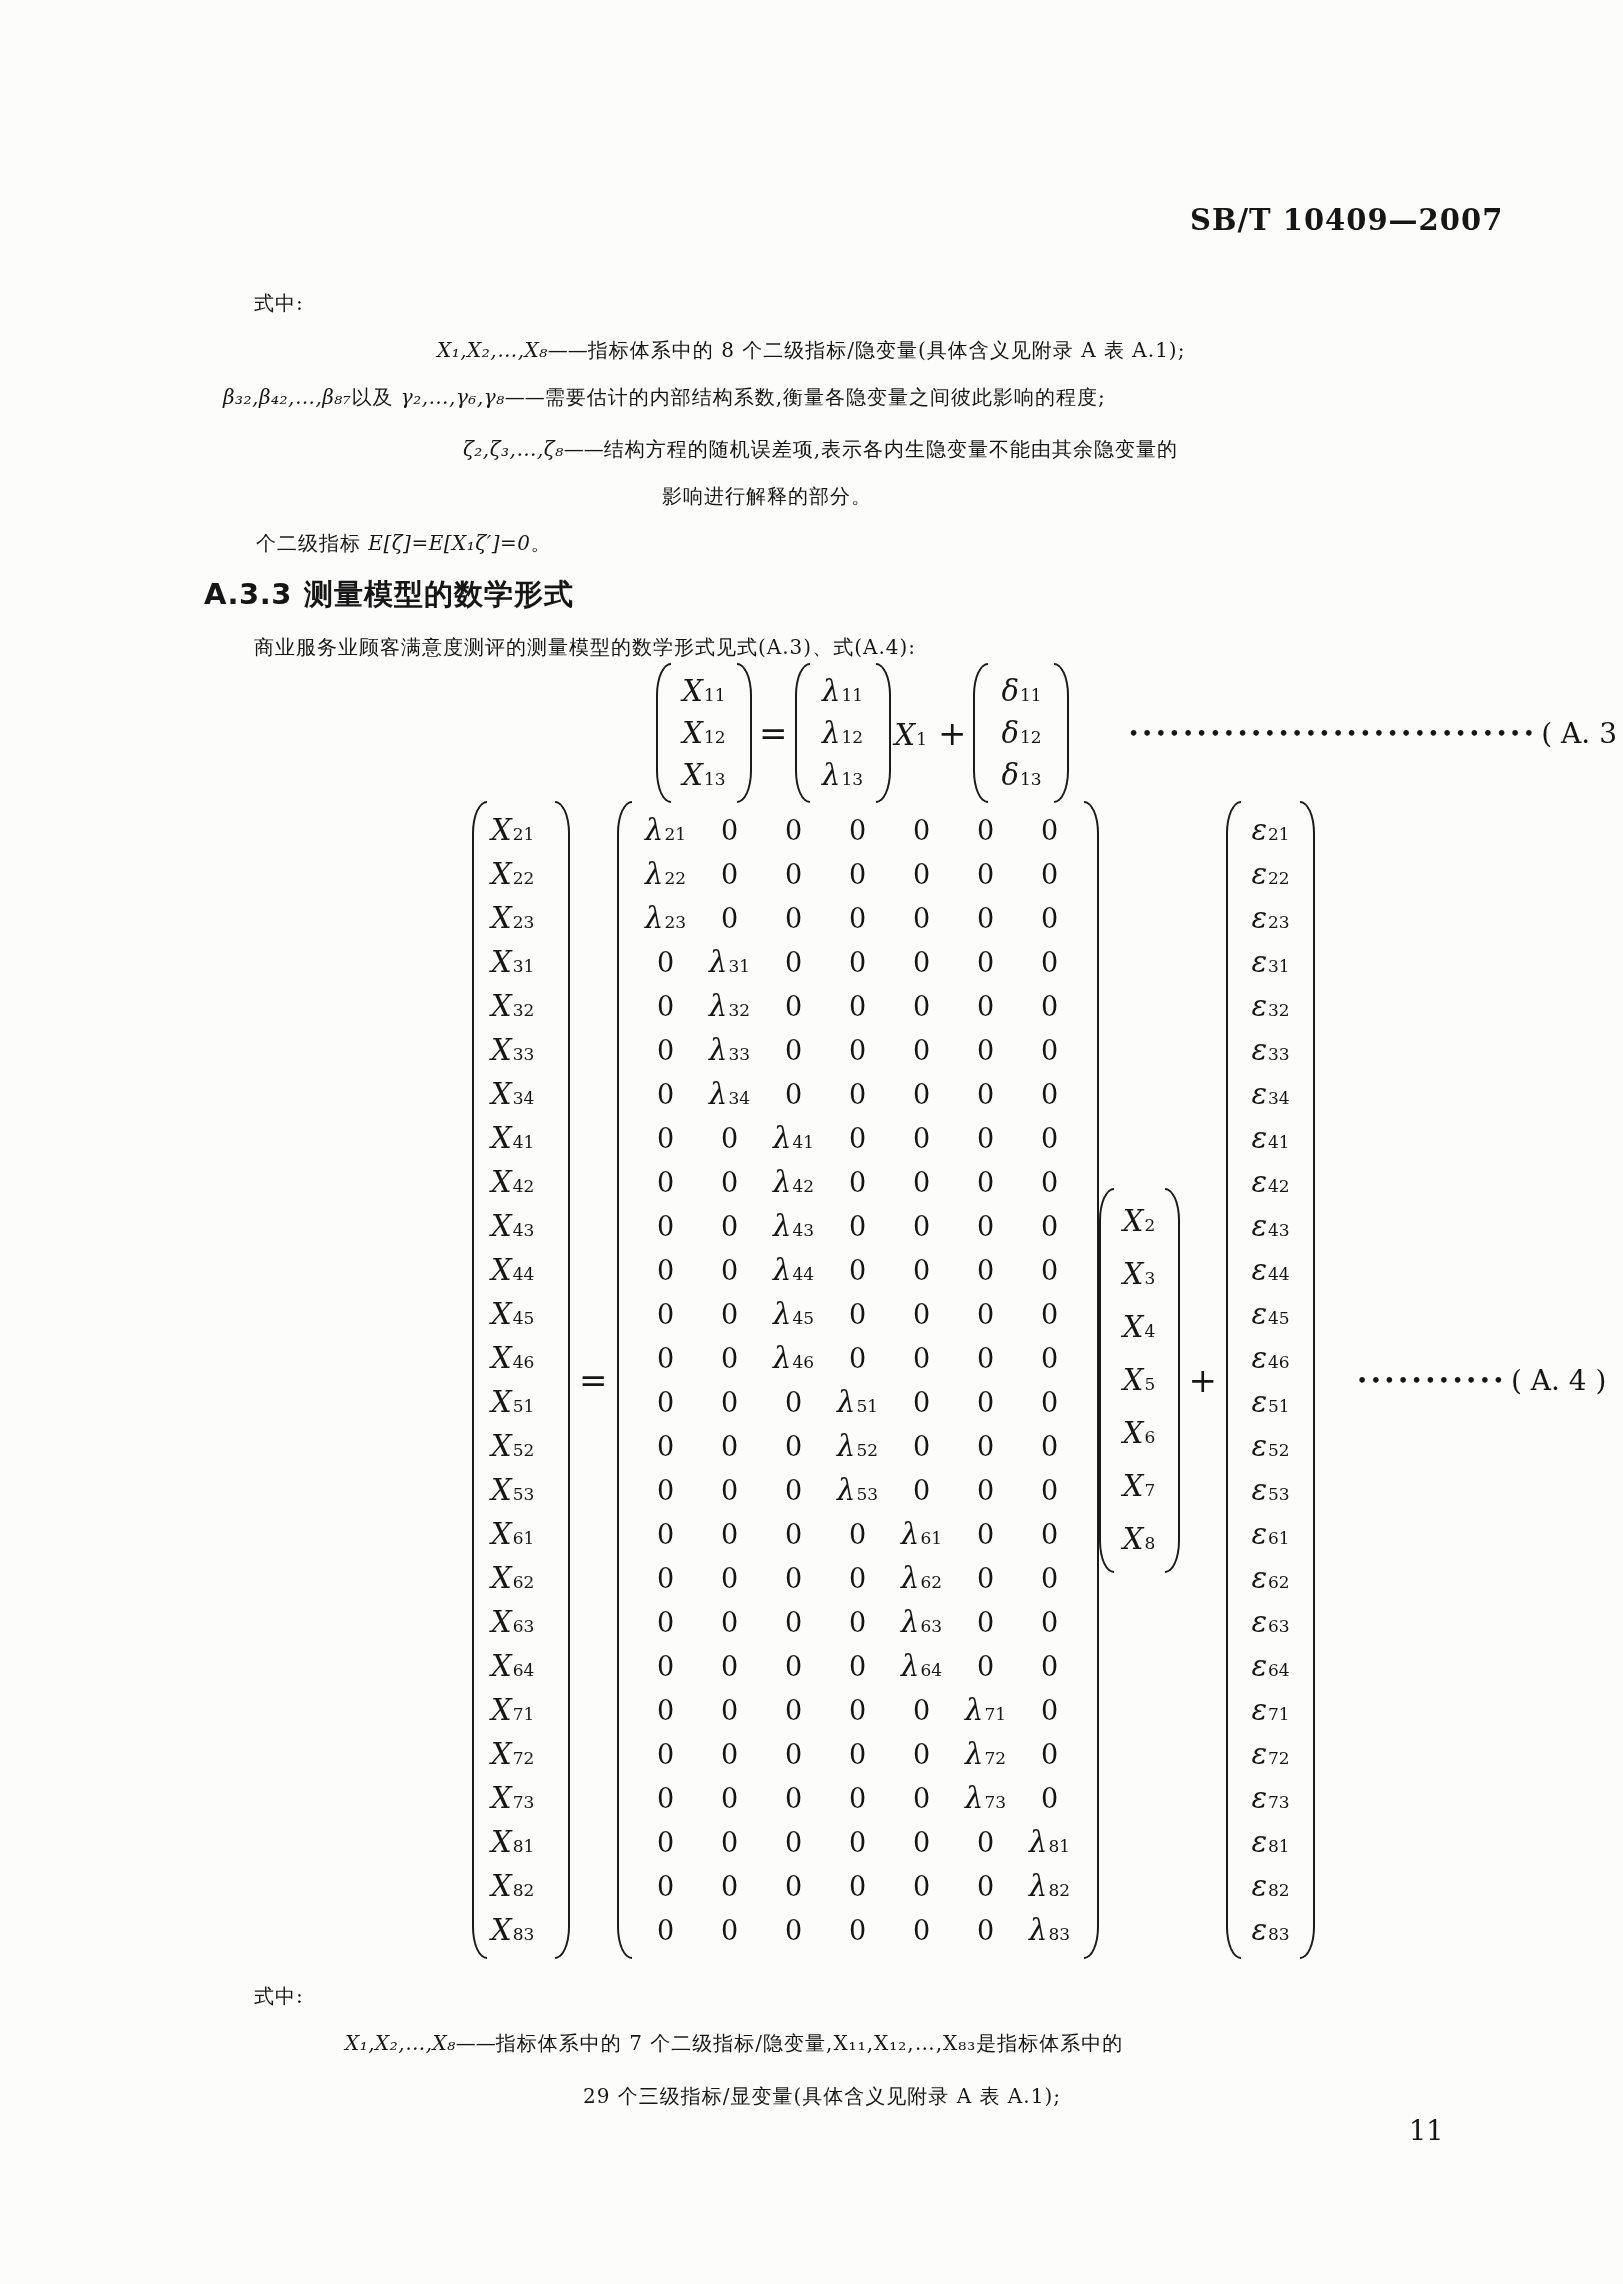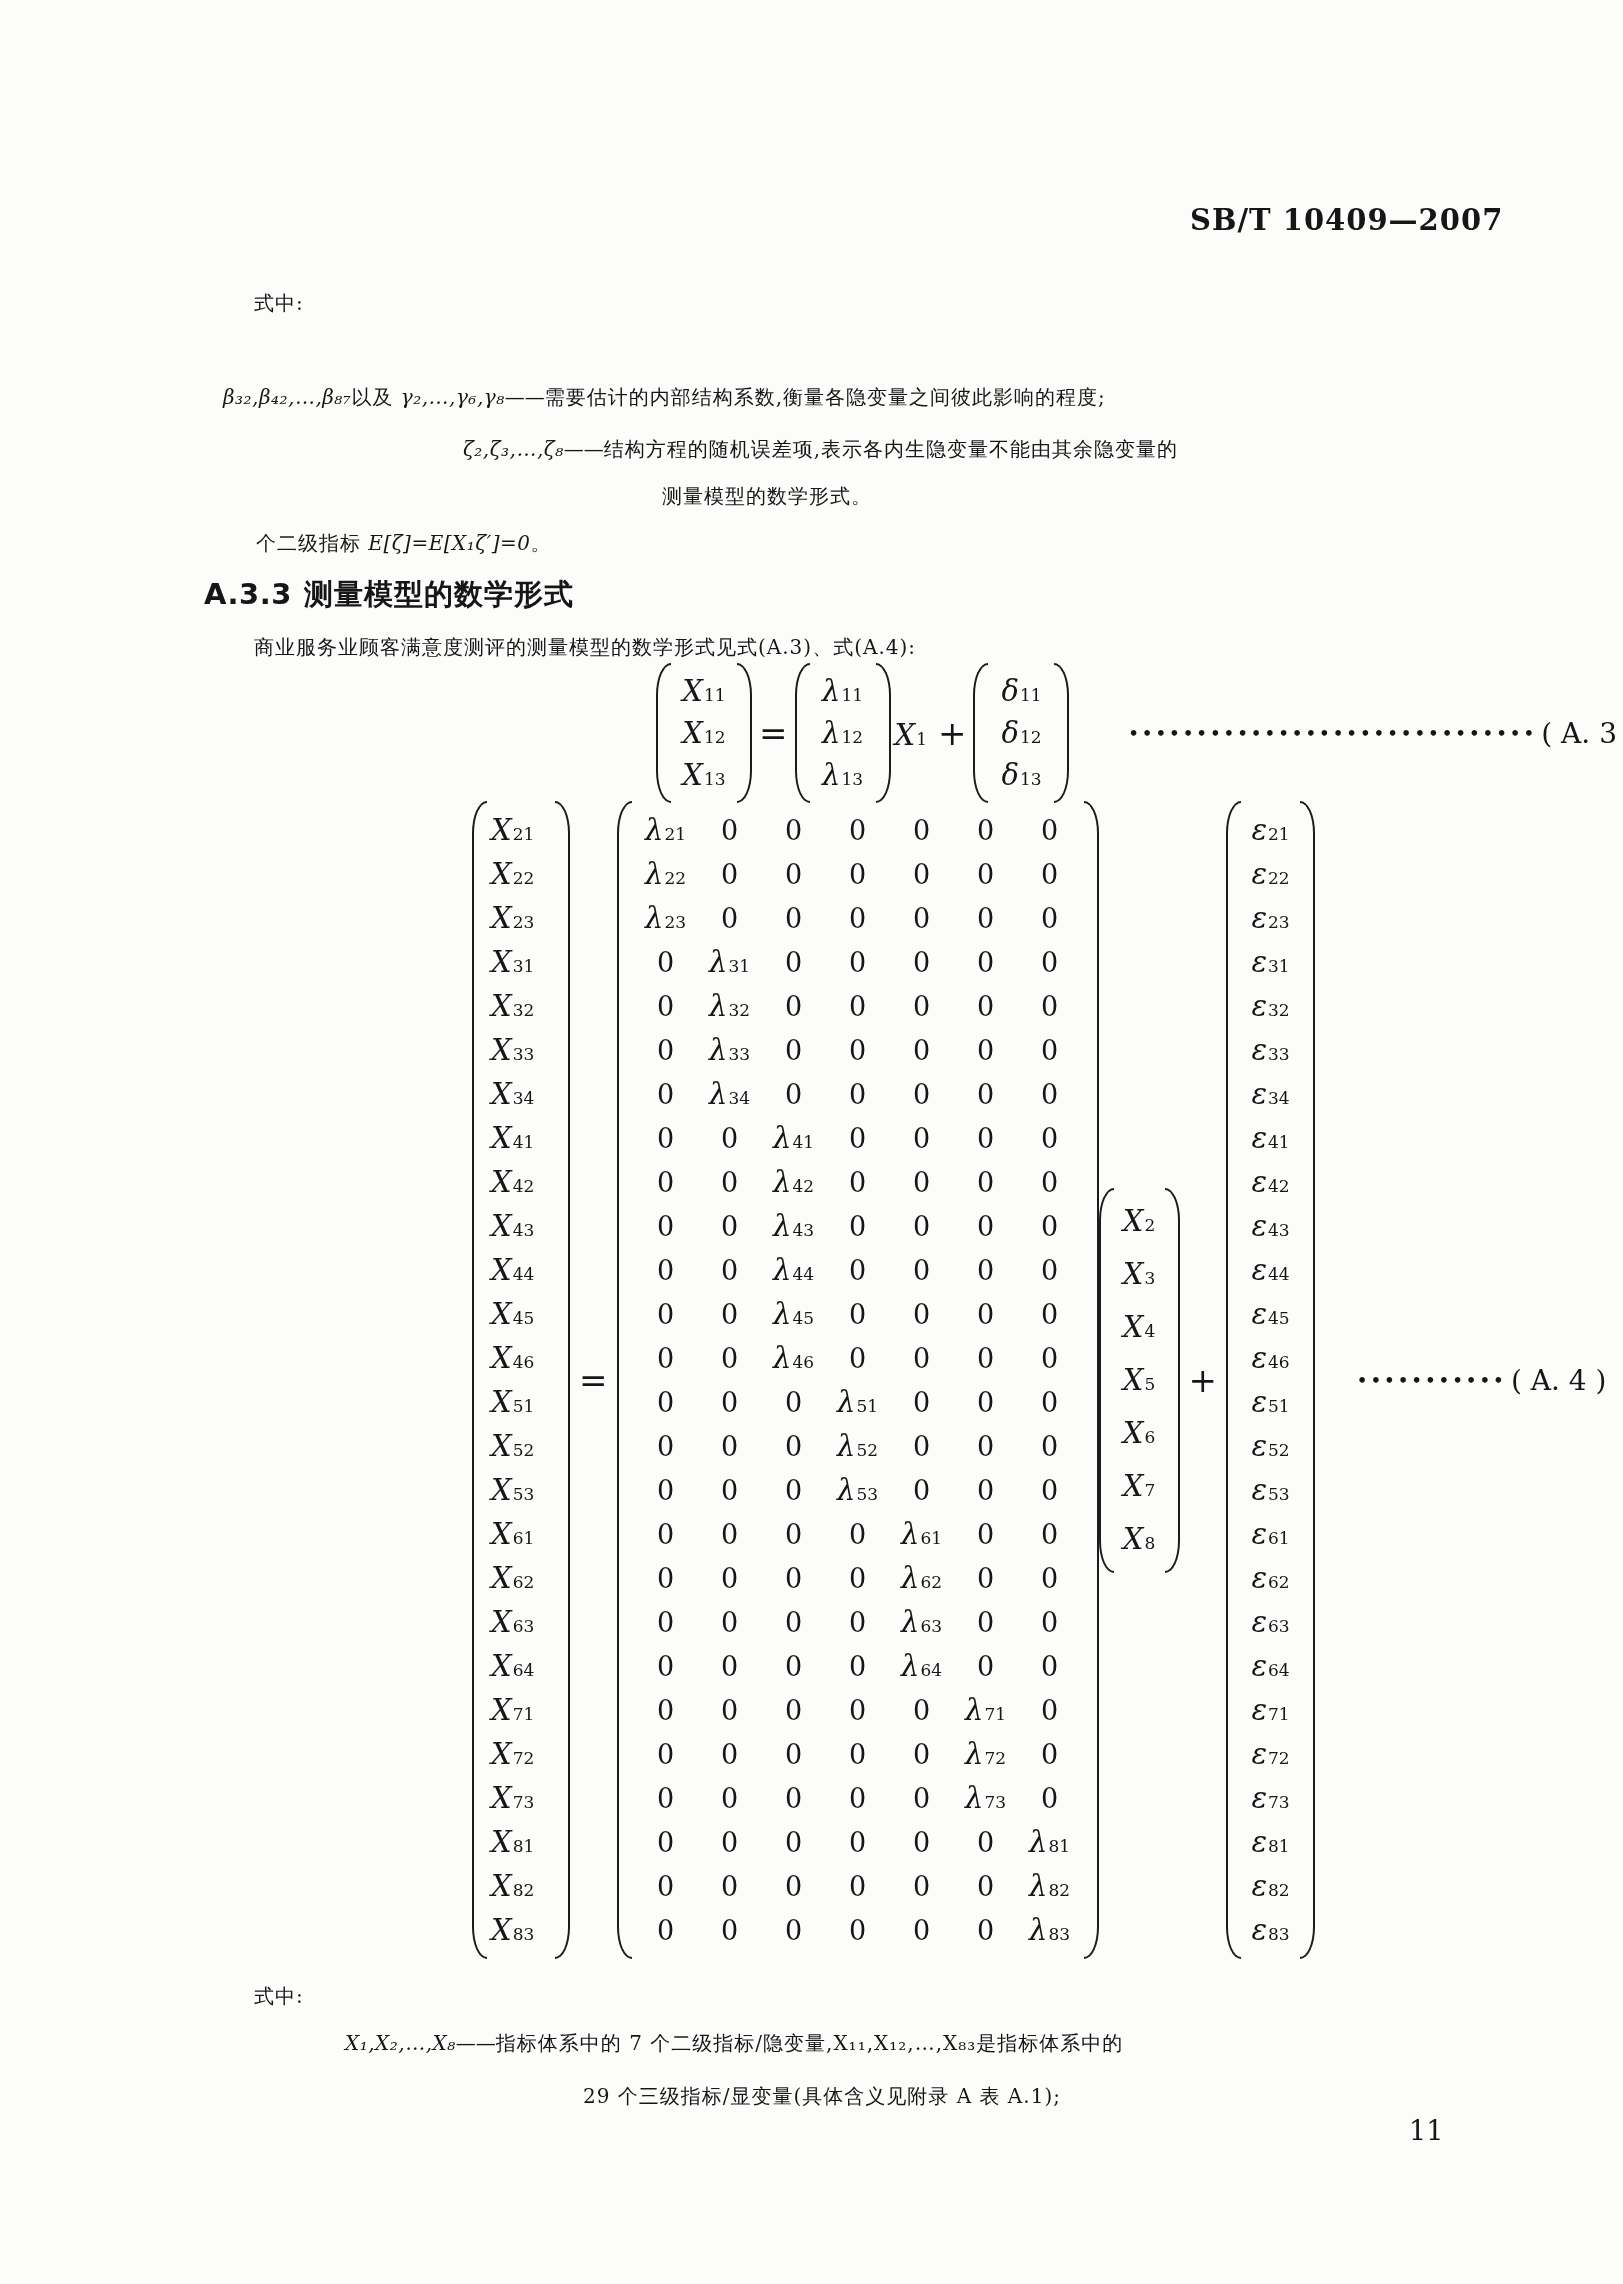--- a/index.html
+++ b/index.html
@@ -49,30 +49,33 @@
 </style>
 </head>
 <body>
 
 <div class="page">
 
   <div class="std">SB/T 10409—2007</div>
 
   <div class="line" style="left:254px;top:286px;">式中:</div>
 
+  <div class="line" style="left:437px;top:333px;">
+    <span class="sym">X₁,X₂,…,X₈</span><span class="sep">——</span><span>指标体系中的 8 个二级指标/隐变量(具体含义见附录 A 表 A.1);</span>
+  </div>
 
   <div class="line" style="left:463px;top:432px;">
     <span class="sym">ζ₂,ζ₃,…,ζ₈</span><span class="sep">——</span><span>结构方程的随机误差项,表示各内生隐变量不能由其余隐变量的</span>
   </div>
 
   <div class="line" style="left:223px;top:380px;">
     <span class="sym">β₃₂,β₄₂,…,β₈₇</span><span>以及 </span><span class="sym">γ₂,…,γ₆,γ₈</span><span class="sep">——</span><span>需要估计的内部结构系数,衡量各隐变量之间彼此影响的程度;</span>
   </div>
 
-  <div class="line" style="left:662px;top:479px;">测量模型的数学形式。</div>
+  <div class="line" style="left:662px;top:479px;">影响进行解释的部分。</div>
 
   <div class="line" style="left:256px;top:526px;">
     <span>个二级指标 </span><span class="sym">E[ζ]=E[X₁ζ′]=0</span><span>。</span>
   </div>
 
   <div class="h33">
     <span class="no">A.3.3</span><span>测量模型的数学形式</span>
   </div>
 
   <div class="line" style="left:254px;top:630px;">商业服务业顾客满意度测评的测量模型的数学形式见式(A.3)、式(A.4):</div>

